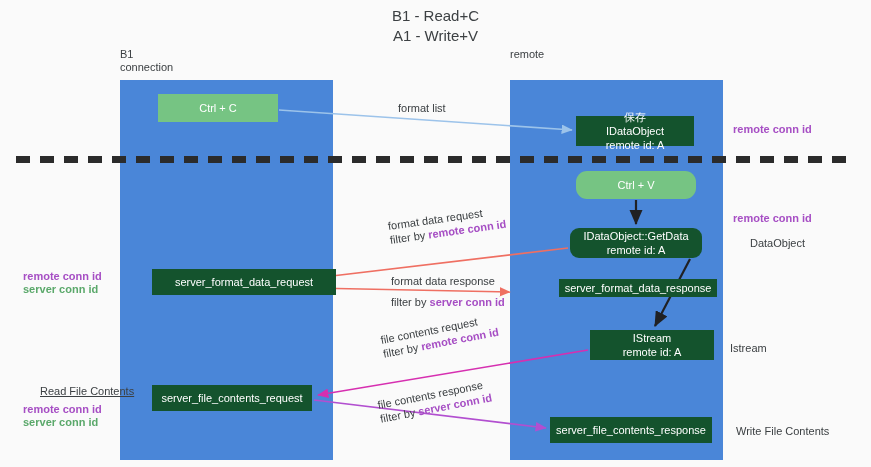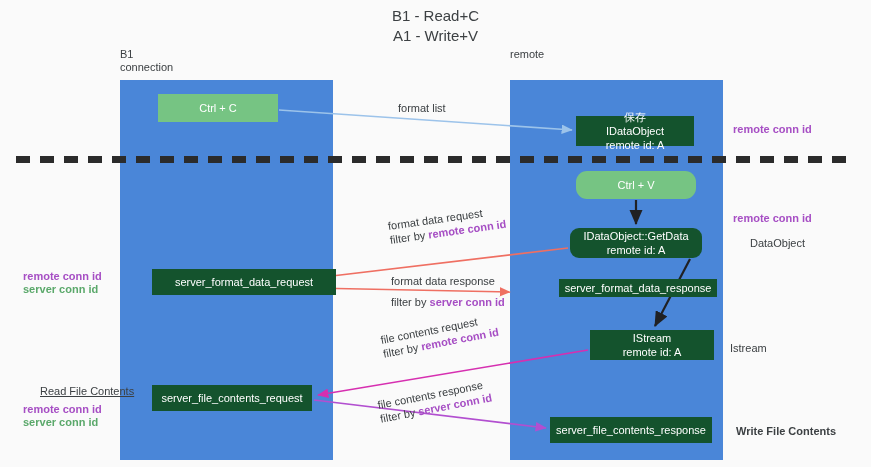--- a/index.html
+++ b/index.html
@@ -184,21 +184,21 @@
 
   <div class="abs note rot-b" style="left:379px;top:398px;">
     <div>file contents response</div>
     <div class="nowrap"><span>filter by </span><span class="purple">server conn id</span></div>
   </div>
 
   <div class="abs note purple" style="left:733px;top:122px;">remote conn id</div>
   <div class="abs note purple" style="left:733px;top:211px;">remote conn id</div>
   <div class="abs note" style="left:750px;top:236px;">DataObject</div>
   <div class="abs note" style="left:730px;top:341px;">Istream</div>
-  <div class="abs note" style="left:736px;top:424px;font-weight:bold;">Write File Contents</div>
+  <div class="abs note" style="left:736px;top:424px;">Write File Contents</div>
 
   <div class="abs note purple" style="left:23px;top:269px;">remote conn id</div>
   <div class="abs note green-t" style="left:23px;top:282px;">server conn id</div>
 
   <div class="abs note" style="left:40px;top:384px;text-decoration:underline;">Read File Contents</div>
   <div class="abs note purple" style="left:23px;top:402px;">remote conn id</div>
   <div class="abs note green-t" style="left:23px;top:415px;">server conn id</div>
 
 </div>
 

